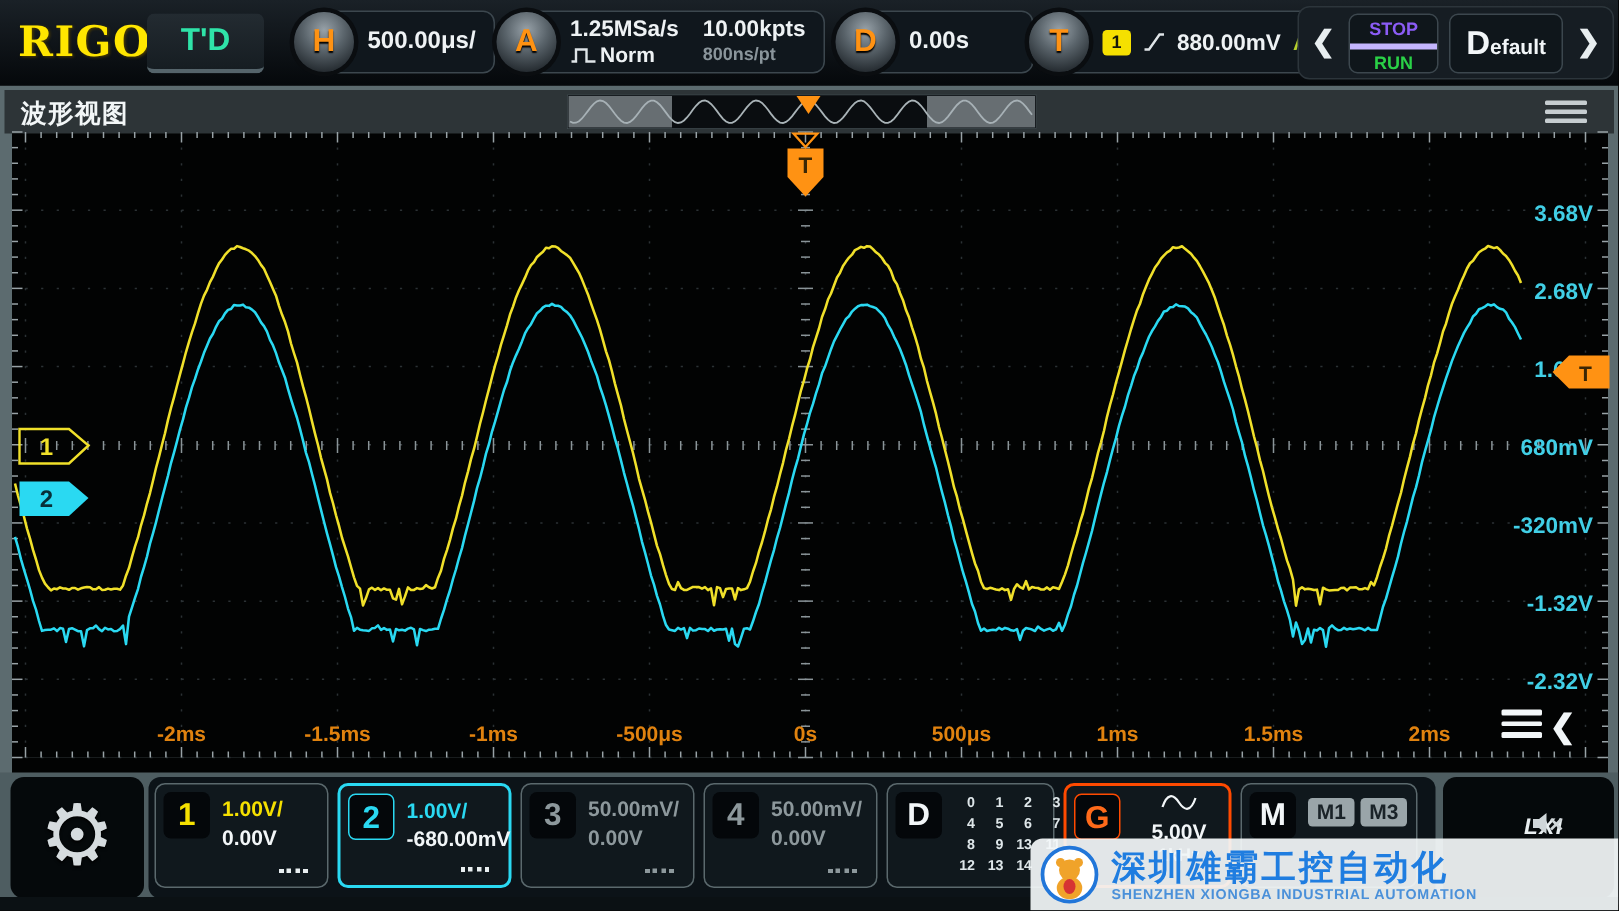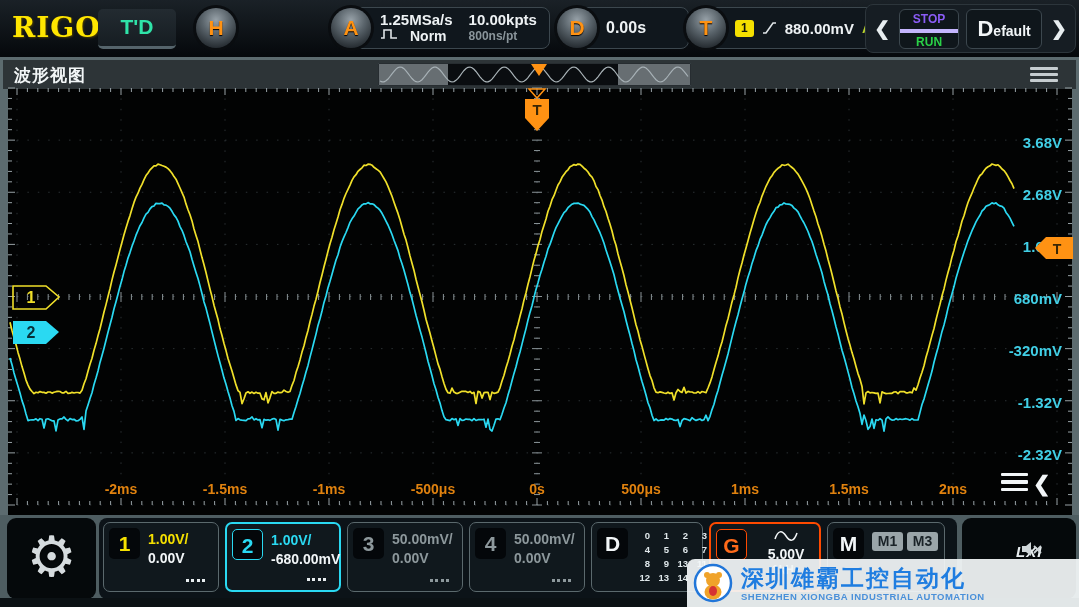--- a/index.html
+++ b/index.html
@@ -21,21 +21,21 @@
   .knob { width:40px; height:40px; border-radius:50%; z-index:2; flex:none;
     background:radial-gradient(circle at 50% 30%, #97a1a8 0%, #5a646b 40%, #20262b 85%);
     box-shadow:0 0 0 3px #0a0d10; color:#ff9213; font-weight:bold; font-size:21px;
     text-align:center; line-height:40px; text-shadow:0 1px 1px #000; }
   .knob-panel { margin-left:-18px; padding:3px 12px 3px 26px; height:42px;
     background:#10171d; border:1px solid #3c474e; border-radius:8px;
     display:flex; align-items:center; gap:8px; color:#eef2f4; }
   .kp-big { font-size:16px; font-weight:bold; white-space:nowrap; }
   .kp-col { display:flex; flex-direction:column; justify-content:center; line-height:17px; }
   .kp-sub { font-size:12px; color:#8a959b; font-weight:bold; }
-  .kp-row { display:flex; gap:12px; }
+  .kp-row { display:flex; align-items:center; gap:2px; }
   .src-badge { background:#f5e000; color:#15180a; font-size:12px; font-weight:bold;
     border-radius:3px; padding:0 6px; height:17px; line-height:17px; }
   .top-right { position:absolute; right:3px; top:4px; height:49px; display:flex;
     align-items:center; gap:7px; background:#161d23; border:1px solid #2c353b;
     border-radius:8px; padding:0 6px; }
   .chev { color:#e8eef0; font-size:19px; font-weight:bold; line-height:40px; padding:0 2px;}
   .sr-btn { width:60px; height:40px; background:#0f161b; border:1px solid #3c474e;
     border-radius:6px; text-align:center; }
   .sr-btn .stop { display:block; color:#8b5cf6; font-size:12px; font-weight:bold;
     line-height:19px; border-bottom:4px solid #c4b5fd; }
@@ -123,20 +123,23 @@
 <body>
 
 <div class="stage">
 
   <div class="top-bar">
     <div class="logo">RIGOL</div>
     <div class="td-btn">T'D</div>
 
     <div class="knob-group" style="left:196px">
       <div class="knob">H</div>
+      <div class="knob-panel">
+        <span class="kp-big">500.00μs/</span>
+      </div>
     </div>
 
     <div class="knob-group" style="left:331px">
       <div class="knob">A</div>
       <div class="knob-panel" style="gap:16px">
         <div class="kp-col">
           <span class="kp-big" style="font-size:15px">1.25MSa/s</span>
           <span class="kp-row">
             <svg width="18" height="12">
                 <polyline points="1,10 4,10 4,2 11,2 11,10 17,10" fill="none" stroke="#dfe5e8" stroke-width="1.6"></polyline>

